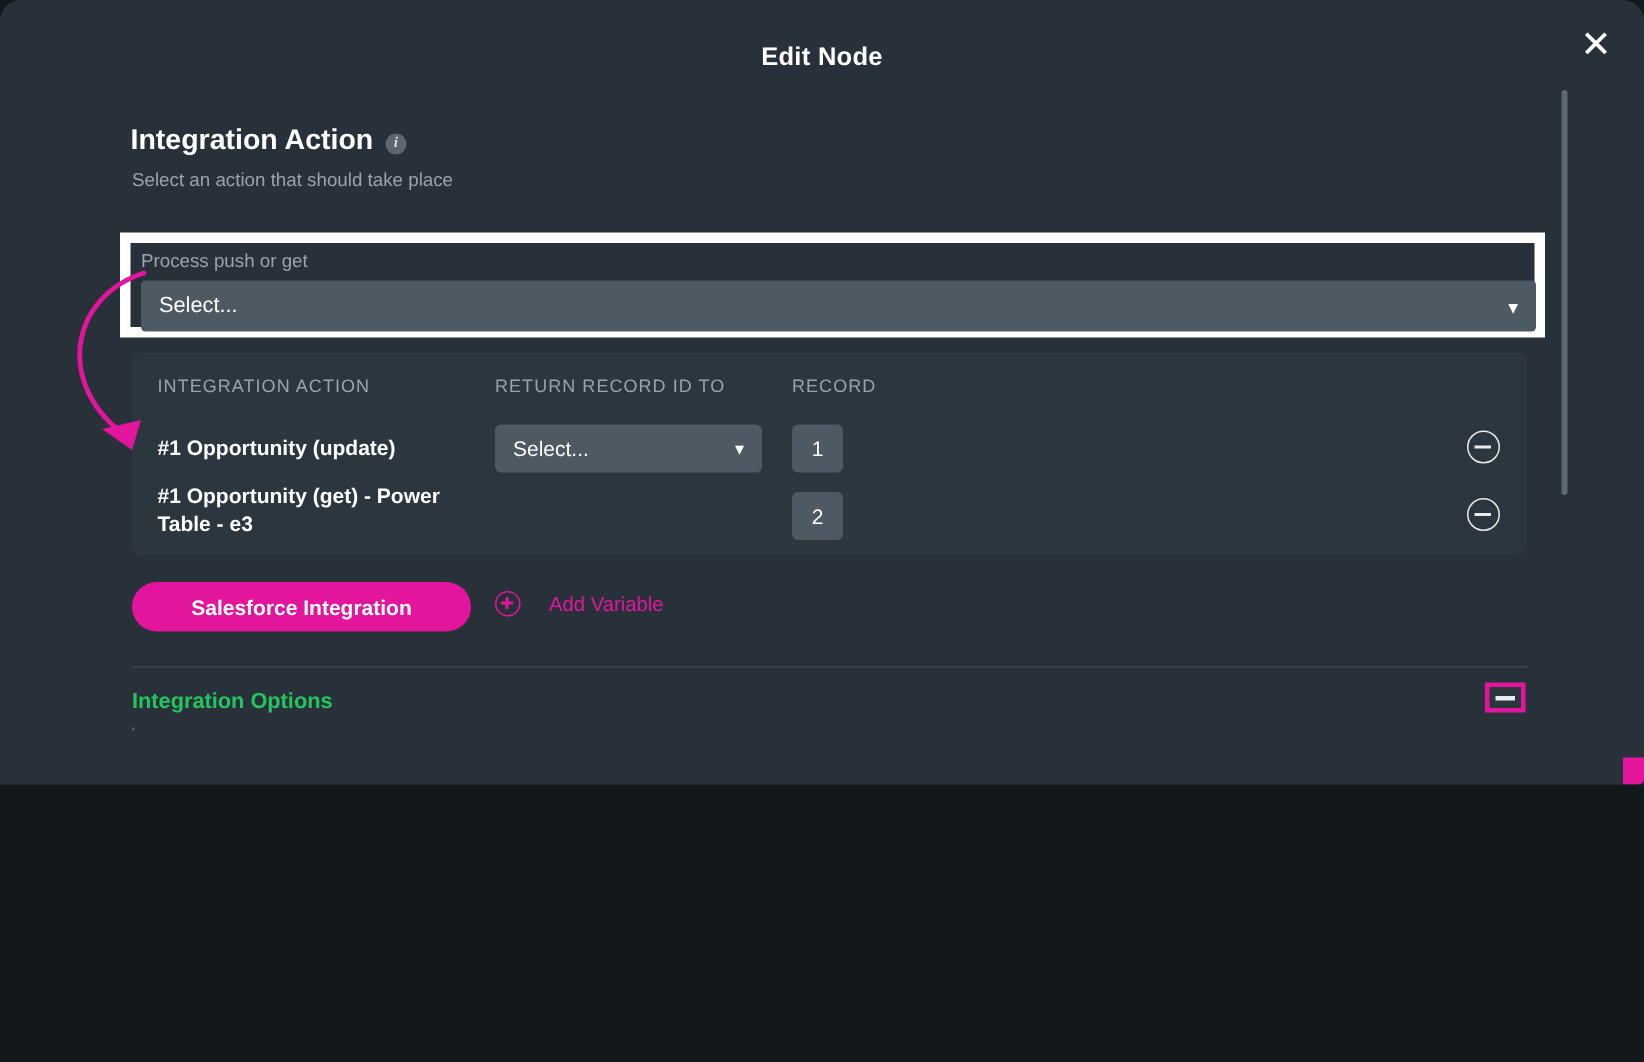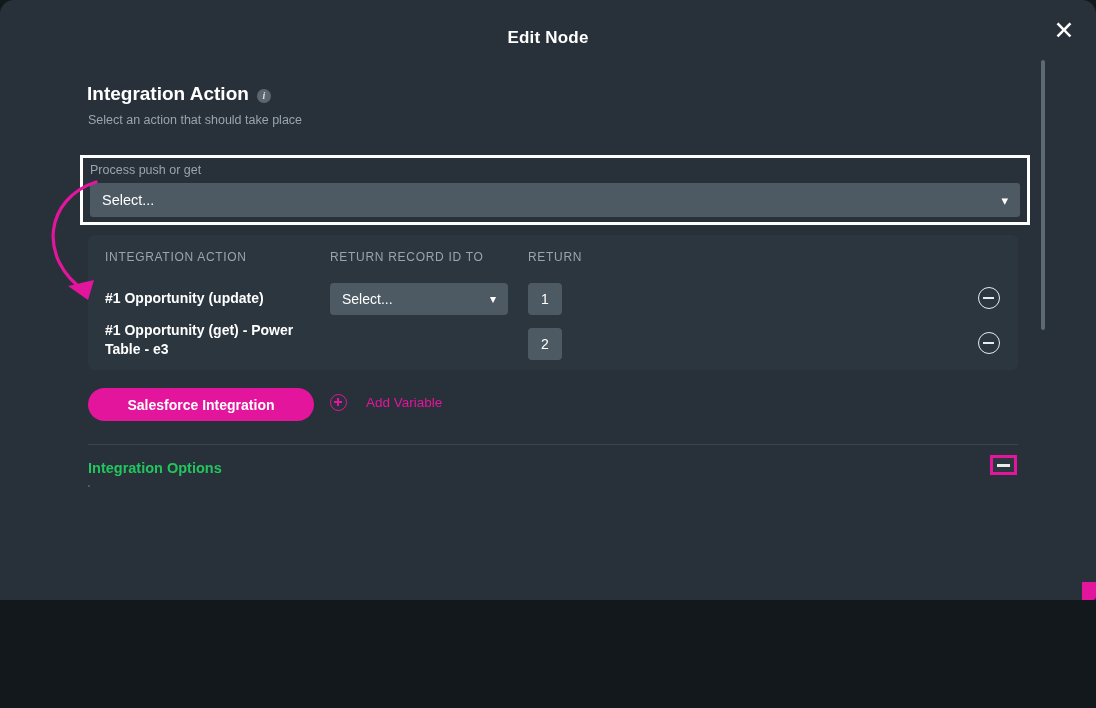--- a/index.html
+++ b/index.html
@@ -7,21 +7,21 @@
     margin: 0; padding: 0;
     width: 1096px; height: 708px;
     background: #12181c;
     font-family: "Liberation Sans", sans-serif;
     overflow: hidden;
   }
 
   #modal {
     position: absolute;
     left: 0; top: 0;
-    width: 1096px; height: 600px;
+    width: 1096px; height: 523px;
     background: #283139;
     border-radius: 14px 14px 0 0;
     overflow: hidden;
   }
 
   
   #pink-corner {
     position: absolute;
     right: 0; bottom: 0;
     width: 14px; height: 18px;
@@ -99,21 +99,21 @@
     left: 88px; top: 113px;
     color: #9aa4ac;
     font-size: 12.5px;
   }
 
   
   #process-block {
     position: absolute;
     left: 80px; top: 155px;
     width: 950px; height: 70px;
-    border: 3px solid #ffffff;
+    border: 7px solid #ffffff;
     background: #283139;
   }
   #process-label {
     position: absolute;
     left: 7px; top: 5px;
     color: #9aa4ac;
     font-size: 12.5px;
   }
   #process-select {
     position: absolute;
@@ -335,21 +335,21 @@
       <div id="process-label">Process push or get</div>
       <div id="process-select">
         <span>Select...</span>
         <span class="chev">▾</span>
       </div>
     </div>
 
     <div id="table-panel">
       <div class="th c1">INTEGRATION ACTION</div>
       <div class="th c2">RETURN RECORD ID TO</div>
-      <div class="th c3">RETURN</div>
+      <div class="th c3">RECORD</div>
 
       <div class="row-label r1">#1 Opportunity (update)</div>
       <div class="row-select">
         <span>Select...</span>
         <span class="chev">▾</span>
       </div>
       <div class="order-box o1">1</div>
       <div class="remove-btn b1"></div>
 
       <div class="row-label r2">#1 Opportunity (get) - Power Table - e3</div>

